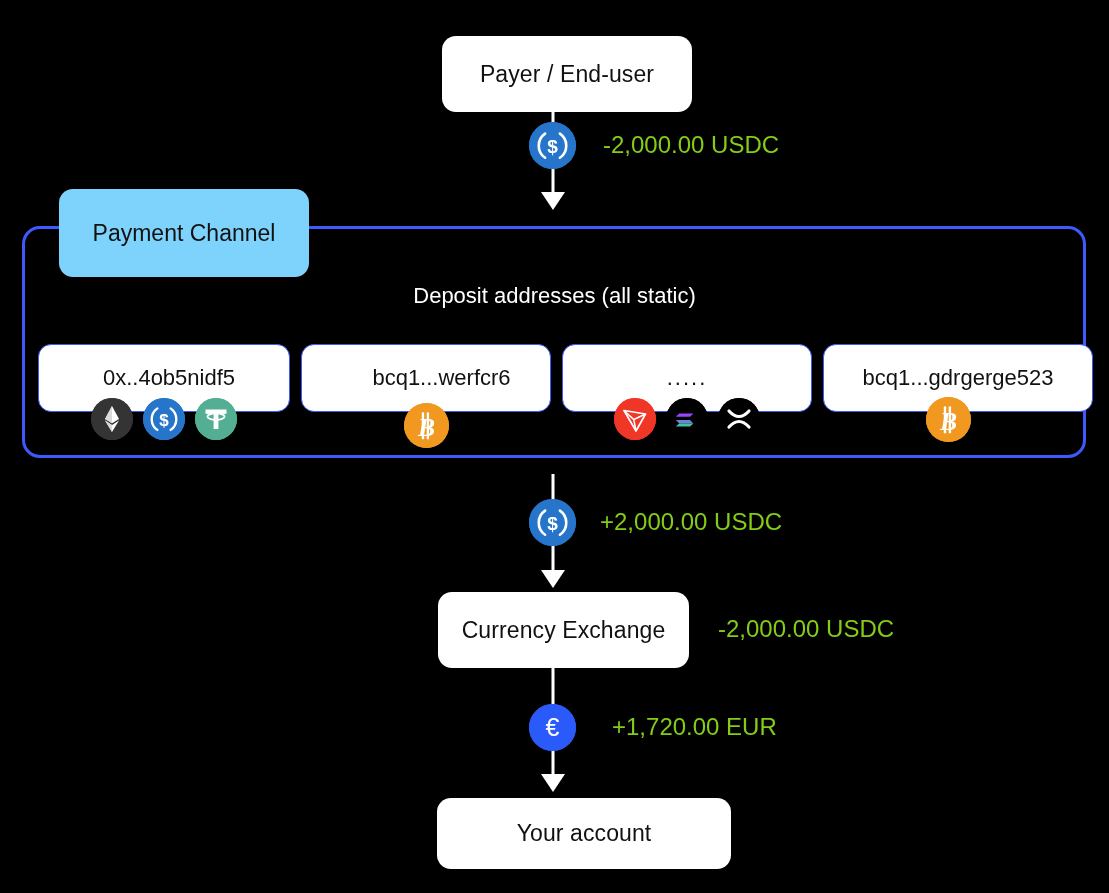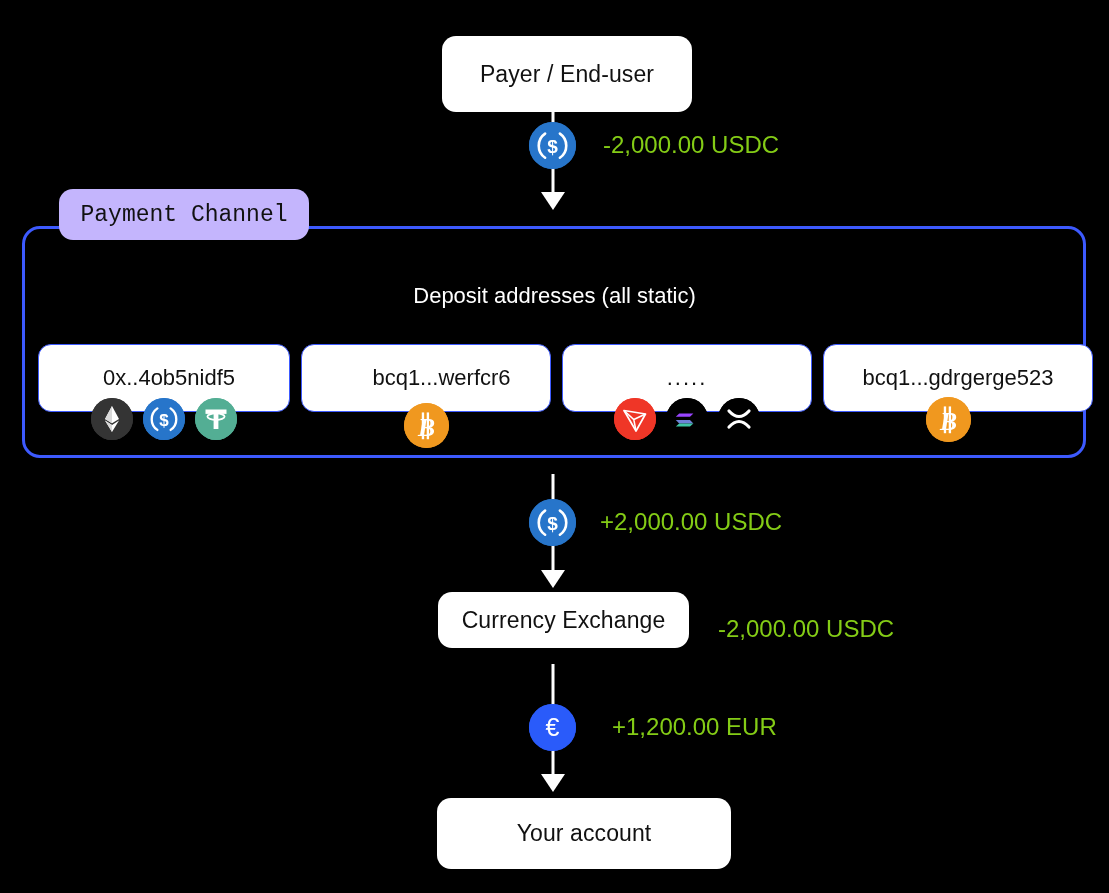--- a/index.html
+++ b/index.html
@@ -83,30 +83,29 @@
     height: 232px;
     border: 3px solid #3d5afe;
     border-radius: 18px;
     z-index: 3;
   }
   #channel-label {
     position: absolute;
     left: 59px;
     top: 189px;
     width: 250px;
-    height: 51px;
-    background: #c4b5fd;
+    height: 88px;
+    background: #7dd3fc;
     border-radius: 14px;
     display: flex;
     align-items: center;
     justify-content: center;
     color: #111111;
     font-size: 23px;
     z-index: 7;
-    font-family: Liberation Mono, monospace;
   }
   #deposit-caption {
     position: absolute;
     left: 0;
     top: 283px;
     width: 1109px;
     text-align: center;
     color: #ffffff;
     font-size: 22px;
     z-index: 4;
@@ -278,35 +277,35 @@
   <div class="coin" id="coin-flow-1" style="left:529px; top:499px; width:47px; height:47px; background:#2775ca;">
     <svg width="47" height="47" viewBox="0 0 47 47" aria-hidden="true">
       <circle cx="23.5" cy="23.5" r="23.5" fill="#2775ca"></circle>
       <path d="M16.1 11.6a14.6 14.6 0 0 0 0 24.1" fill="none" stroke="#ffffff" stroke-width="2.6" stroke-linecap="round"></path>
       <path d="M30.9 11.6a14.6 14.6 0 0 1 0 24.1" fill="none" stroke="#ffffff" stroke-width="2.6" stroke-linecap="round"></path>
       <text x="23.5" y="31" text-anchor="middle" fill="#ffffff" font-size="19" font-family="Liberation Sans, sans-serif" font-weight="bold">$</text>
     </svg>
   </div>
   <div class="amount" id="amount-flow-1" style="left:600px; top:508px;">+2,000.00 USDC</div>
 
-  <div class="node" id="node-exchange" style="left:438px; top:592px; width:251px; height:56px;">
+  <div class="node" id="node-exchange" style="left:438px; top:592px; width:251px; height:76px;">
     <span>Currency Exchange</span>
   </div>
   <div class="amount" id="amount-exchange-side" style="left:718px; top:615px;">-2,000.00 USDC</div>
 
   <div class="conn" id="conn-account" style="left:538px; top:664px; width:30px; height:128px;">
     <div class="stem" style="height:110px;"></div>
     <div class="head"></div>
   </div>
 
   <div class="coin" id="coin-flow-2" style="left:529px; top:704px; width:47px; height:47px; background:#2a5bfa;">
     <svg width="47" height="47" viewBox="0 0 47 47" aria-hidden="true">
       <circle cx="23.5" cy="23.5" r="23.5" fill="#2a5bfa"></circle>
       <text x="23.5" y="32" text-anchor="middle" fill="#ffffff" font-size="25" font-family="Liberation Sans, sans-serif">€</text>
     </svg>
   </div>
-  <div class="amount" id="amount-flow-2" style="left:612px; top:713px;">+1,200.00 EUR</div>
+  <div class="amount" id="amount-flow-2" style="left:612px; top:713px;">+1,720.00 EUR</div>
 
   <div class="node" id="node-account" style="left:437px; top:798px; width:294px; height:71px;">
     <span>Your account</span>
   </div>
 
 </div>
 
 </body></html>

